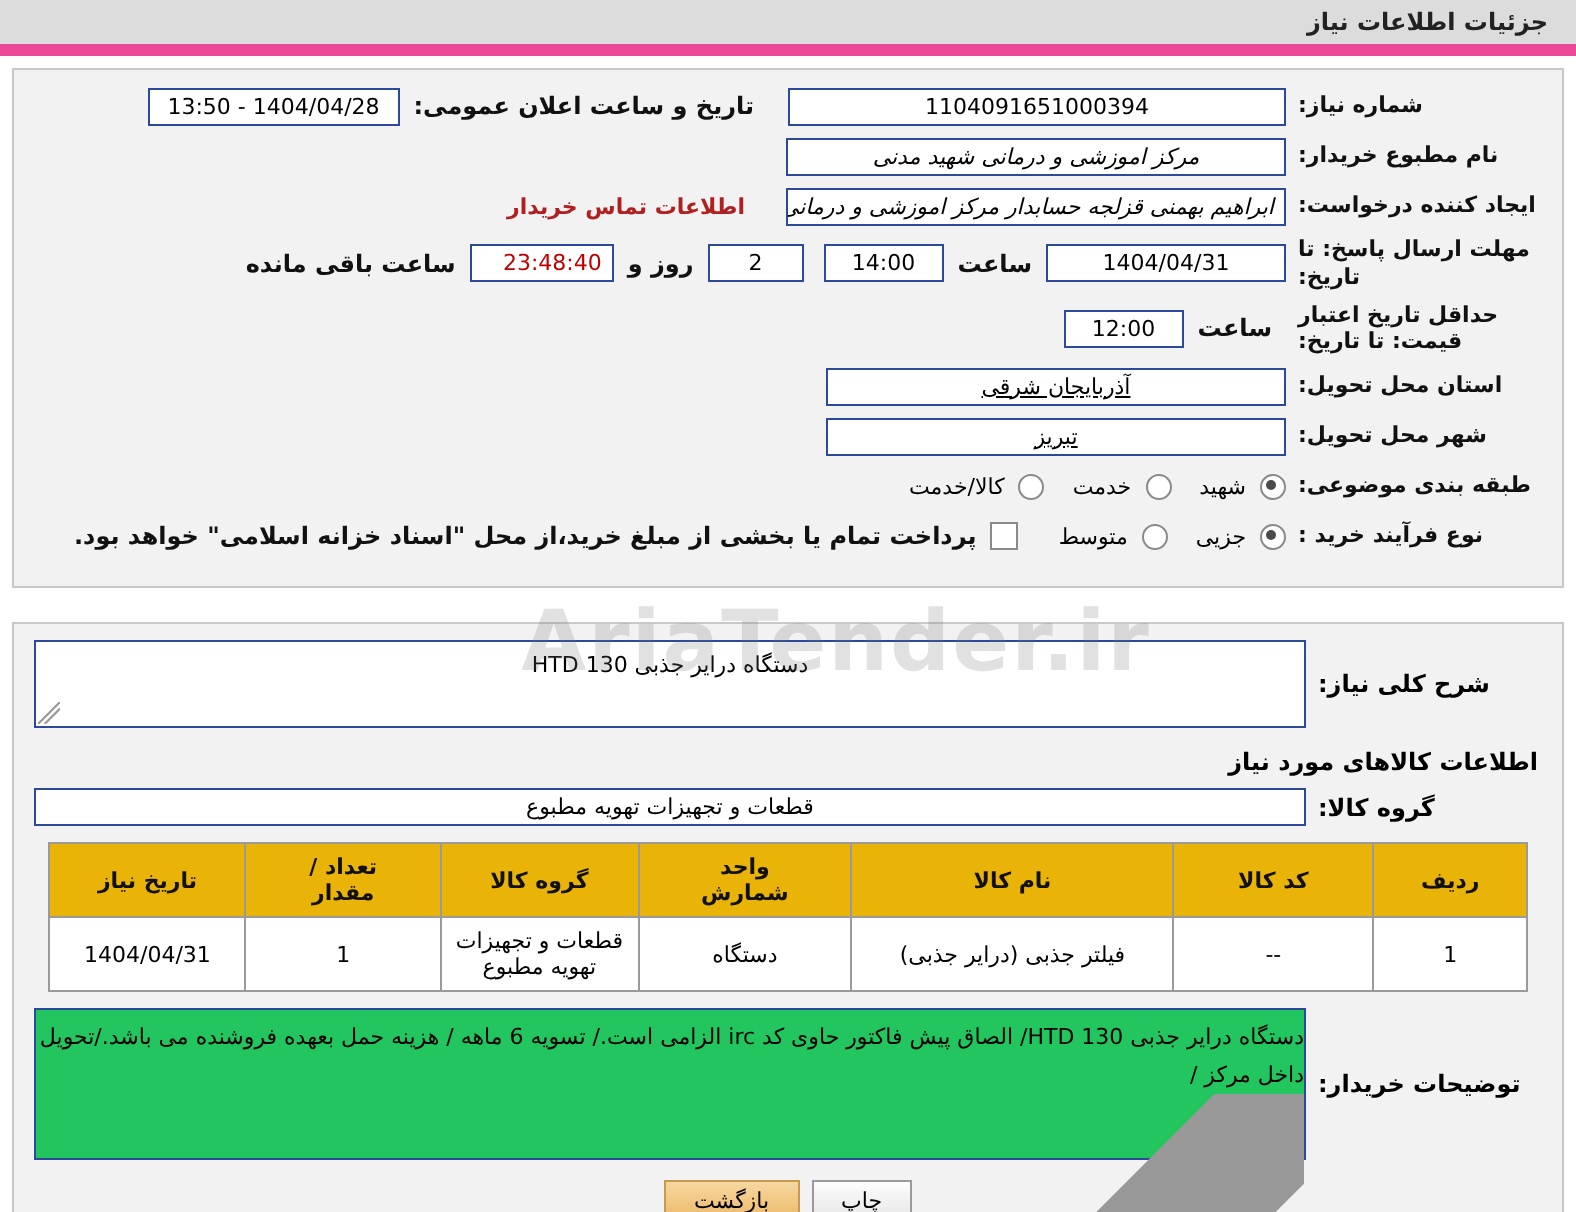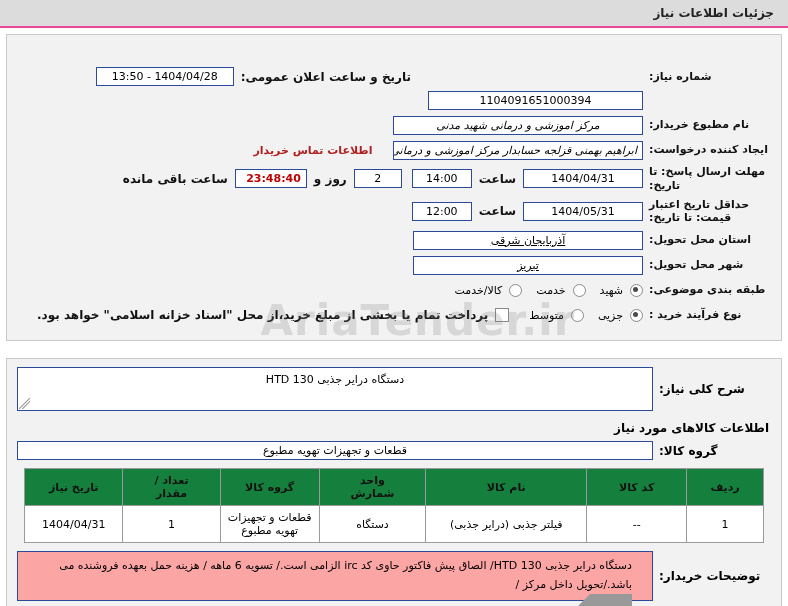--- a/index.html
+++ b/index.html
@@ -19,21 +19,21 @@
   .page {
     position: relative;
     width: 788px;
     height: 606px;
     background: #ffffff;
   }
   
   .title-bar {
     height: 28px;
     background: #dcdcdc;
-    border-bottom: 2px solid #ec4899;
+    border-bottom: 6px solid #ec4899;
     display: flex;
     align-items: center;
     justify-content: flex-start;
     padding: 0 14px;
     box-sizing: border-box;
   }
   .title-bar .t {
     font-size: 12px;
     font-weight: bold;
     color: #222;
@@ -75,41 +75,41 @@
     padding: 0 5px;
     box-sizing: border-box;
     text-align: center;
     color: #000;
     overflow: hidden;
     white-space: nowrap;
   }
   .w250 { width: 250px; font-style: italic; }
   .w245 { width: 245px; }
   .w230 { width: 230px; text-decoration: underline; }
-  .w215 { width: 215px; margin-top: 48px; }
-  .w150 { width: 138px; }
+  .w215 { width: 249px; }
+  .w150 { width: 126px; }
   .w120 { width: 120px; }
   .w72  { width: 72px; }
   .w60  { width: 60px; }
   .w48  { width: 48px; }
   .gap { width: 10px; flex: none; }
   .mid-lbl {
     font-size: 12px;
     font-weight: bold;
     color: #111;
     padding: 0 7px;
     white-space: nowrap;
   }
   .linkish {
     color: #b02020;
     font-weight: bold;
     font-size: 11px;
     text-align: center;
   }
-  .red-text { color: #c00000; font-weight: bold; padding-left: 42px; }
+  .red-text { color: #c00000; font-weight: normal; padding-left: 42px; }
 
   
   .radio-grp {
     display: flex;
     align-items: center;
     gap: 4px;
     font-size: 11px;
   }
   .radio {
     width: 11px;
@@ -180,41 +180,41 @@
   }
   
   table.items {
     border-collapse: collapse;
     width: 740px;
     margin: 0 auto;
     background: #ffffff;
     font-size: 11px;
   }
   table.items th {
-    background: #15803d;
+    background: #eab308;
     border: 1px solid #9a9a9a;
     font-weight: bold;
     padding: 5px 21px;
     color: #111;
     font-size: 11px;
   }
   table.items td {
     border: 1px solid #9a9a9a;
     padding: 5px 4px;
     text-align: center;
     background: #ffffff;
     font-size: 11px;
   }
   .note-box {
-    background: #fca5a5;
+    background: #22c55e;
     border: 1px solid #2b4a9b;
     width: 640px;
-    height: 50px;
-    box-sizing: border-box;
-    padding: 5px 20px;
+    height: 76px;
+    box-sizing: border-box;
+    padding: 5px 0;
     font-size: 11px;
     line-height: 1.7;
     position: relative;
     text-align: right;
   }
   .buttons {
     display: flex;
     justify-content: center;
     gap: 6px;
     margin-top: 10px;
@@ -287,21 +287,20 @@
       <div class="fld w60">14:00</div>
       <div class="gap"></div>
       <div class="fld w48">2</div>
       <div class="mid-lbl">روز و</div>
       <div class="fld w72 red-text">23:48:40</div>
       <div class="mid-lbl">ساعت باقی مانده</div>
     </div>
 
     <div class="row">
       <div class="lbl">حداقل تاریخ اعتبار قیمت: تا تاریخ:</div>
-      <div class="fld w120">1404/05/31</div>
       <div class="mid-lbl">ساعت</div>
       <div class="fld w60">12:00</div>
     </div>
 
     <div class="row">
       <div class="lbl">استان محل تحویل:</div>
       <div class="fld w230">آذربایجان شرقی</div>
     </div>
 
     <div class="row">

